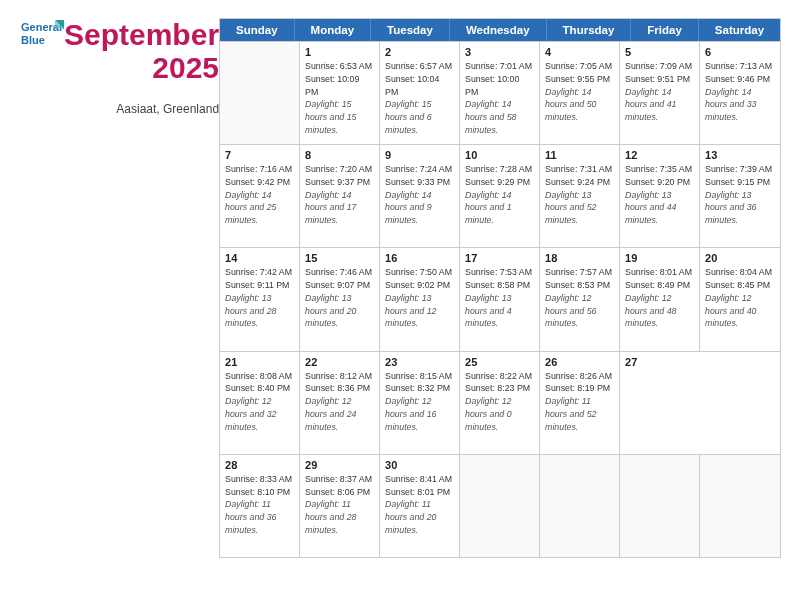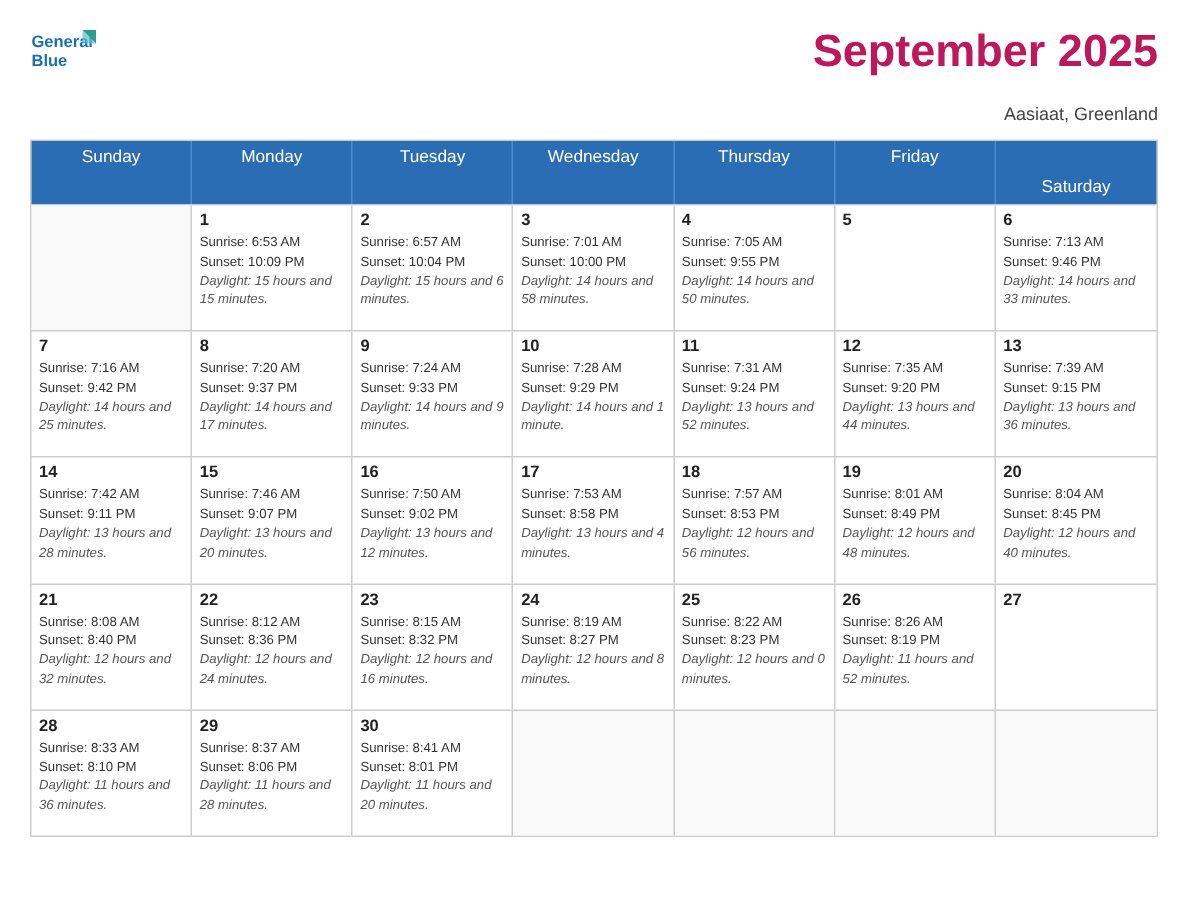--- a/index.html
+++ b/index.html
@@ -8,21 +8,21 @@
       background: #fff;
       width: 792px;
       height: 612px;
       overflow: hidden;
     }
     .page {
       width: 792px;
       height: 572px;
       padding: 18px 20px 14px 20px;
       display: flex;
-      flex-direction: column;
+      flex-direction: row;
     }
     .header {
       display: flex;
       align-items: flex-start;
       justify-content: space-between;
       margin-bottom: 10px;
     }
     .logo {
       display: flex;
       align-items: center;
@@ -49,26 +49,26 @@
       border: 1px solid #ccc;
     }
     .cal-header-row {
       display: grid;
       grid-template-columns: repeat(7, 1fr);
       background: #2a6db5;
     }
     .cal-header-cell {
       color: #fff;
       font-size: 11.5px;
-      font-weight: normal;
+      font-weight: bold;
       padding: 5px 16px;
       text-align: center;
       border-right: 1px solid #4a8dd5;
     }
-    .cal-header-cell:last-child { border-right: none; margin-top: 20px; }
+    .cal-header-cell:last-child { border-right: none; }
     .cal-body {
       flex: 1;
       display: flex;
       flex-direction: column;
     }
     .cal-week {
       display: grid;
       grid-template-columns: repeat(7, 1fr);
       flex: 1;
       border-top: 1px solid #ccc;
@@ -144,20 +144,21 @@
           <div class="cal-cell">
             <div class="day-num">3</div>
             <div class="cell-info">Sunrise: 7:01 AM<br>Sunset: 10:00 PM<br><span class="daylight">Daylight: 14 hours and 58 minutes.</span></div>
           </div>
           <div class="cal-cell">
             <div class="day-num">4</div>
             <div class="cell-info">Sunrise: 7:05 AM<br>Sunset: 9:55 PM<br><span class="daylight">Daylight: 14 hours and 50 minutes.</span></div>
           </div>
           <div class="cal-cell">
             <div class="day-num">5</div>
+            <div class="cell-info">Sunrise: 7:09 AM<br>Sunset: 9:51 PM<br><span class="daylight">Daylight: 14 hours and 41 minutes.</span></div>
           </div>
           <div class="cal-cell">
             <div class="day-num">6</div>
             <div class="cell-info">Sunrise: 7:13 AM<br>Sunset: 9:46 PM<br><span class="daylight">Daylight: 14 hours and 33 minutes.</span></div>
           </div>
         </div>
         <div class="cal-week">
           <div class="cal-cell">
             <div class="day-num">7</div>
             <div class="cell-info">Sunrise: 7:16 AM<br>Sunset: 9:42 PM<br><span class="daylight">Daylight: 14 hours and 25 minutes.</span></div>
@@ -222,24 +223,20 @@
             <div class="day-num">21</div>
             <div class="cell-info">Sunrise: 8:08 AM<br>Sunset: 8:40 PM<br><span class="daylight">Daylight: 12 hours and 32 minutes.</span></div>
           </div>
           <div class="cal-cell">
             <div class="day-num">22</div>
             <div class="cell-info">Sunrise: 8:12 AM<br>Sunset: 8:36 PM<br><span class="daylight">Daylight: 12 hours and 24 minutes.</span></div>
           </div>
           <div class="cal-cell">
             <div class="day-num">23</div>
             <div class="cell-info">Sunrise: 8:15 AM<br>Sunset: 8:32 PM<br><span class="daylight">Daylight: 12 hours and 16 minutes.</span></div>
-          </div>
-          <div class="cal-cell">
-            <div class="day-num">24</div>
-            <div class="cell-info">Sunrise: 8:19 AM<br>Sunset: 8:27 PM<br><span class="daylight">Daylight: 12 hours and 8 minutes.</span></div>
           </div>
           <div class="cal-cell">
             <div class="day-num">25</div>
             <div class="cell-info">Sunrise: 8:22 AM<br>Sunset: 8:23 PM<br><span class="daylight">Daylight: 12 hours and 0 minutes.</span></div>
           </div>
           <div class="cal-cell">
             <div class="day-num">26</div>
             <div class="cell-info">Sunrise: 8:26 AM<br>Sunset: 8:19 PM<br><span class="daylight">Daylight: 11 hours and 52 minutes.</span></div>
           </div>
           <div class="cal-cell">

